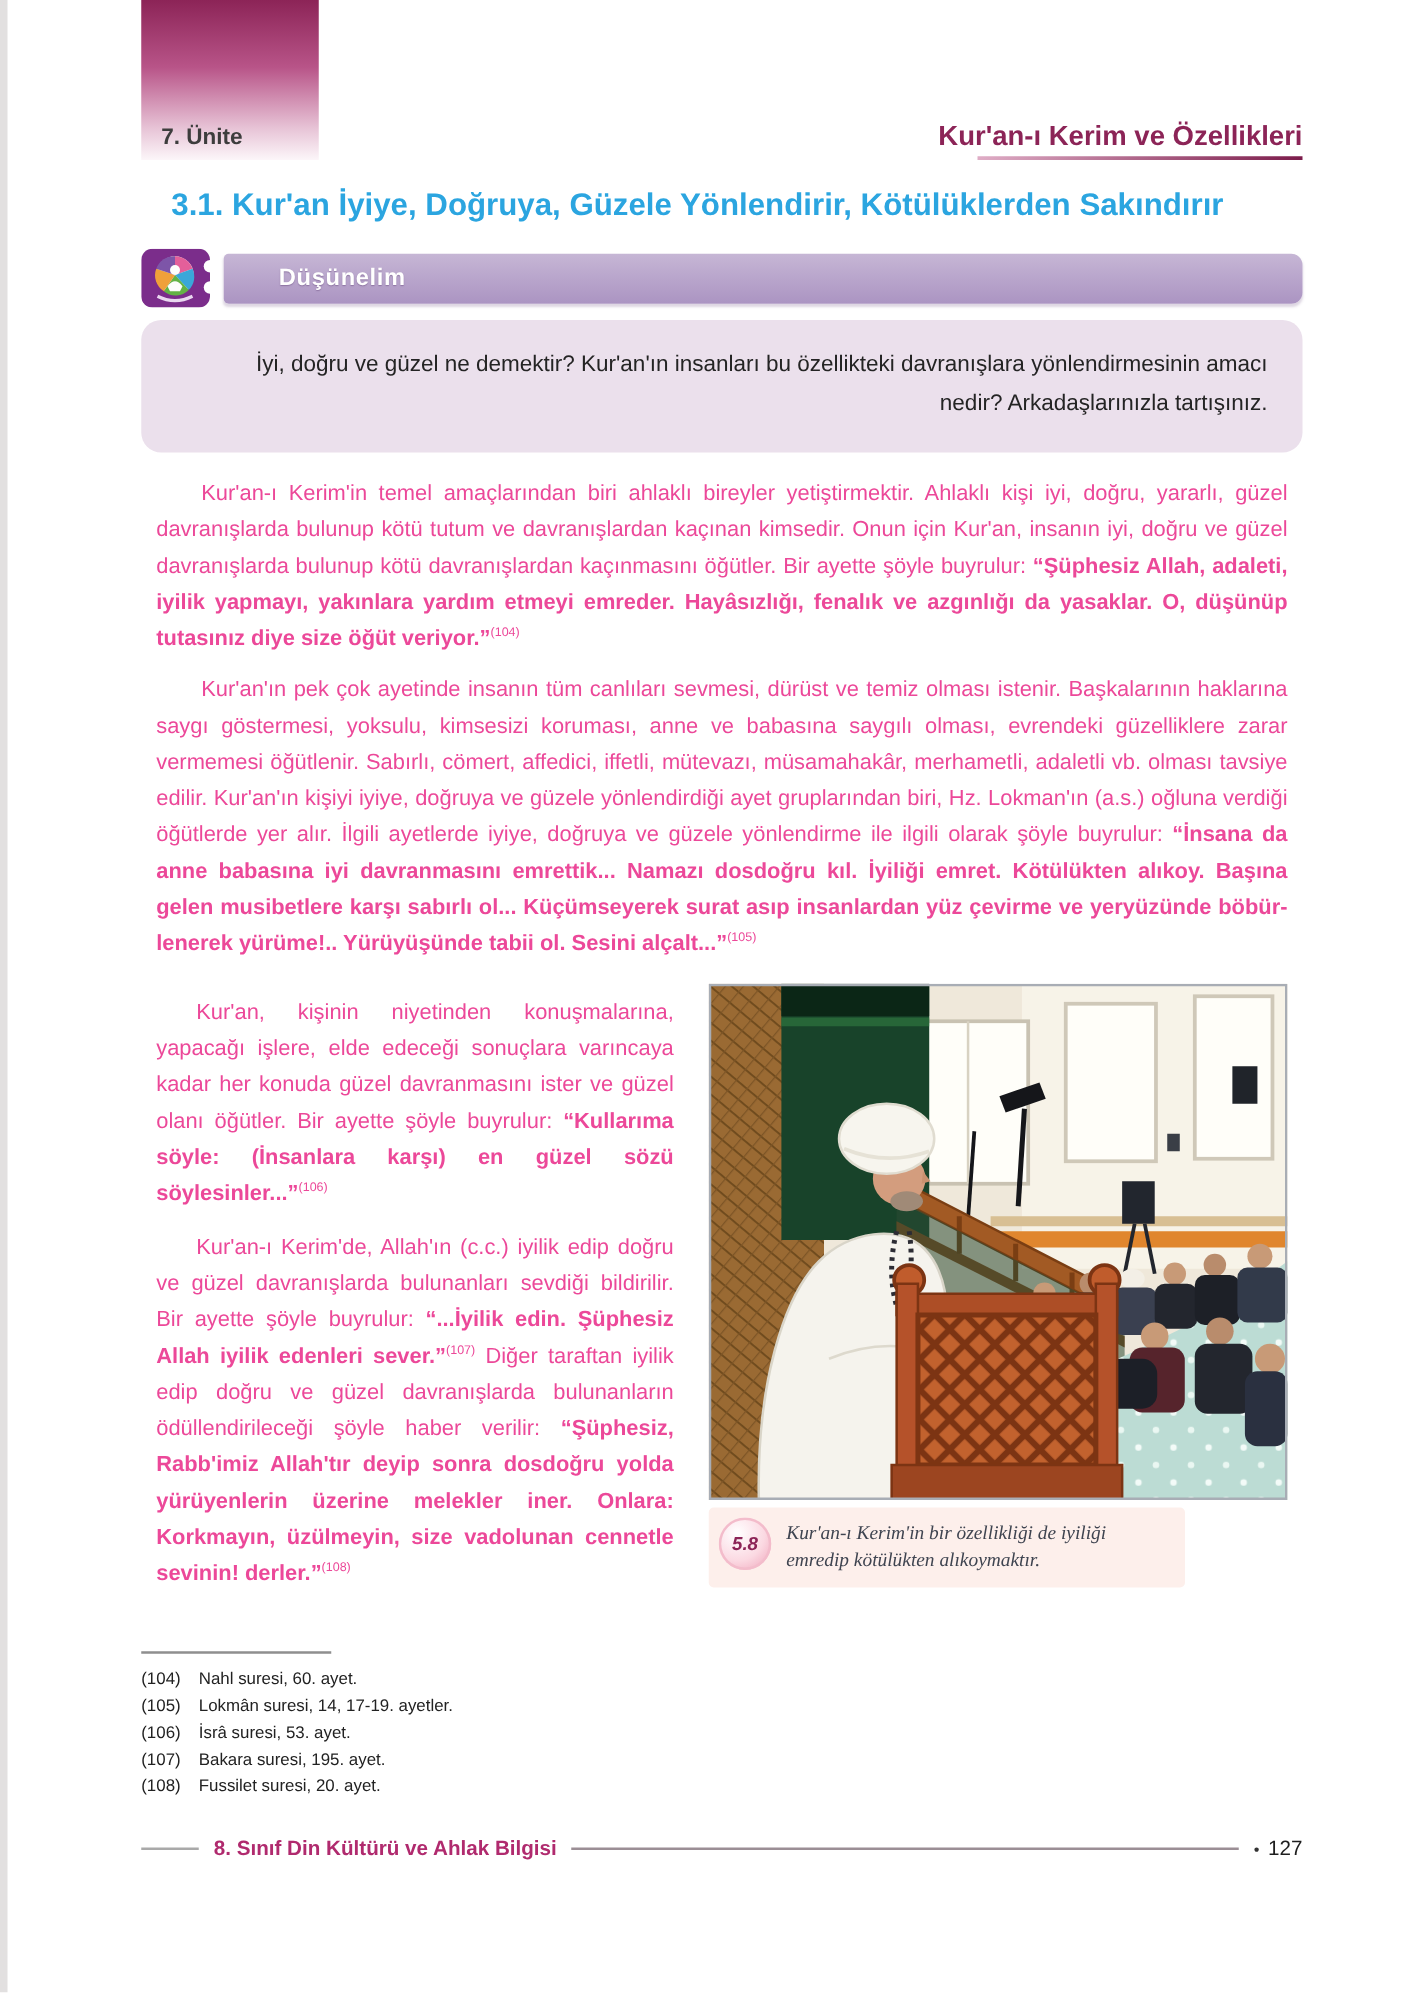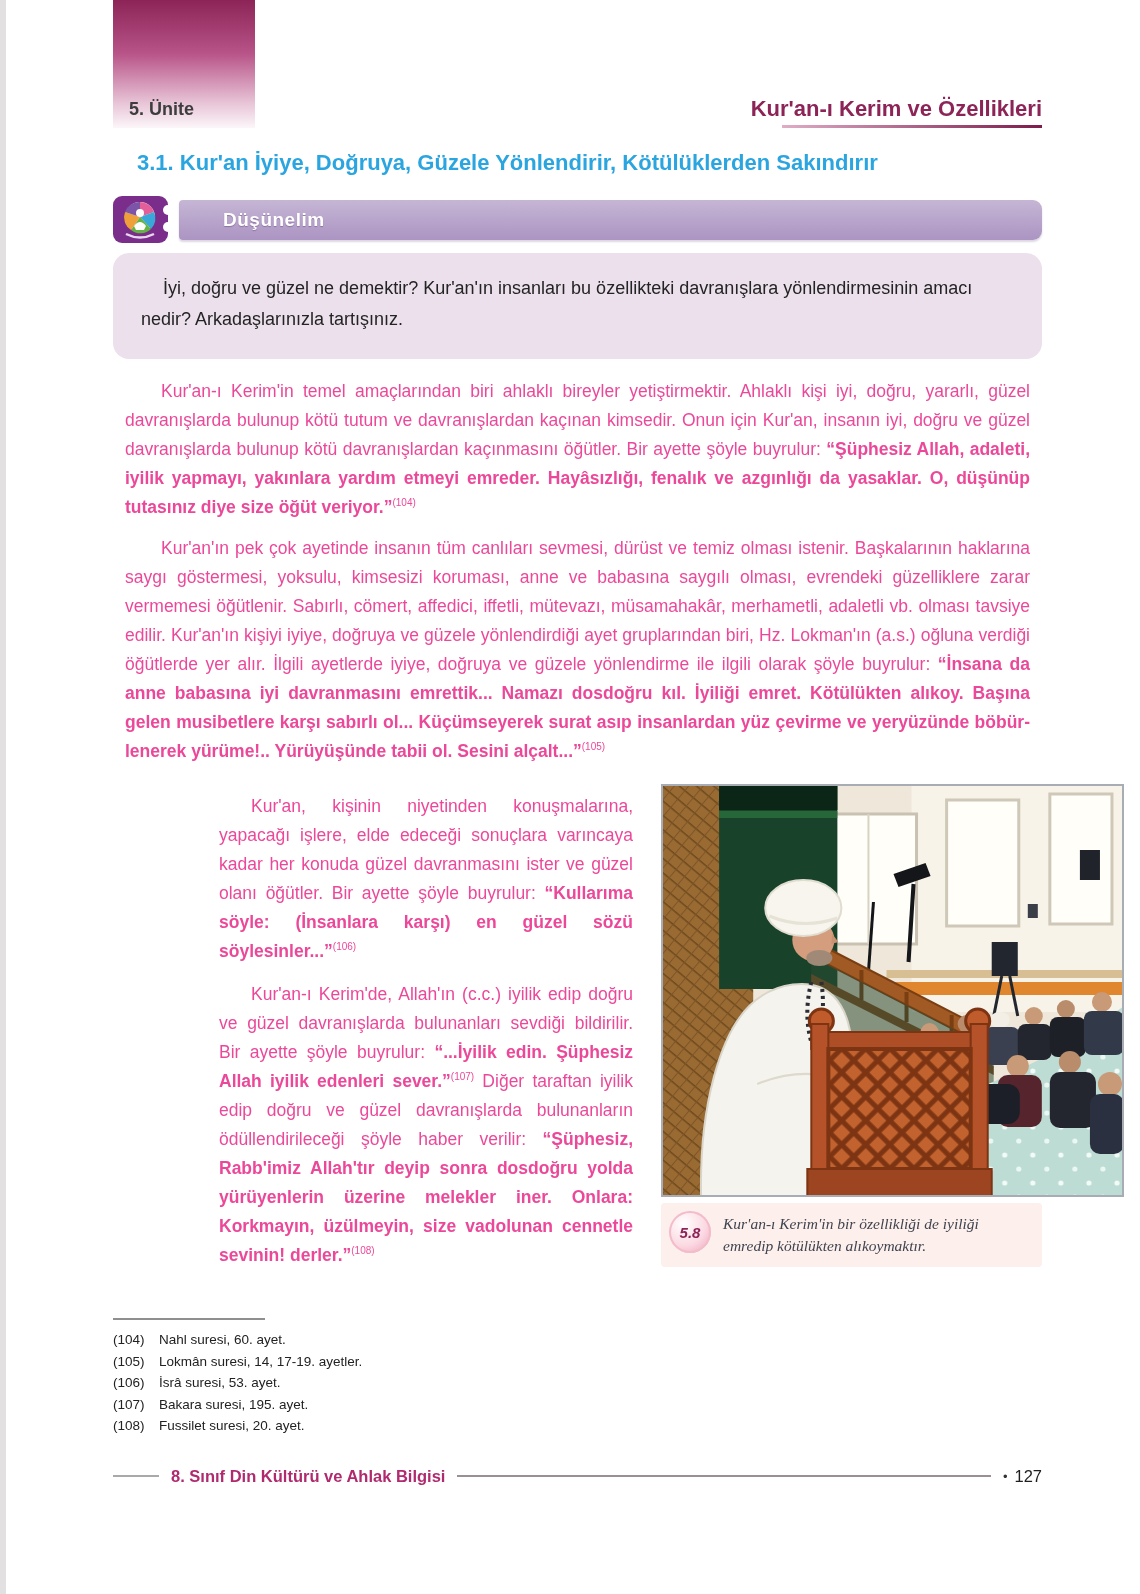--- a/index.html
+++ b/index.html
@@ -10,41 +10,41 @@
   .unit-tab{position:absolute;left:107px;top:0;width:142px;height:128px;
             background:linear-gradient(180deg,var(--maroon,#9c2a60) 0%,#b85488 42%,#e7c3d6 80%,#fcf6f9 100%);
             display:flex;align-items:flex-end;padding:0 0 8px 16px;box-sizing:border-box;}
   .unit-tab span{font-size:18px;font-weight:bold;color:#3d3d3d;}
   .header-right{position:absolute;right:104px;bottom:2px;text-align:right;}
   .hr-text{color:var(--maroon,#8c2457);font-weight:bold;font-size:22px;}
   .hr-underline{margin-top:3px;margin-left:auto;height:3px;width:260px;
                 background:linear-gradient(90deg,#dfadc6,#7c1c4b);}
   
   .content{padding:0 104px 0 107px;}
-  .section-title{margin:20px 0 0 24px;color:var(--blue,#2ba5e0);font-size:22px;font-weight:bold;}
+  .section-title{margin:20px 0 0 24px;color:var(--blue,#2ba5e0);font-size:25px;font-weight:bold;}
   
   .think-row{margin-top:20px;display:flex;align-items:center;}
   .tile{position:relative;width:57px;height:47px;flex:none;z-index:2;}
   .tile svg{display:block;}
   .bar{margin-left:9px;width:992px;height:40px;border-radius:4px 9px 9px 4px;
        background:linear-gradient(180deg,#c6b6d5 0%,#ab94c2 100%);
        display:flex;align-items:center;box-shadow:0 2px 2px rgba(120,90,140,.25);}
   .bar span{padding-left:44px;color:#ffffff;font-weight:bold;font-size:19px;letter-spacing:.5px;
             text-shadow:0 1px 1px rgba(90,60,110,.45);}
   
   .question-box{margin-top:10px;background:var(--question-bg,#ebe0ec);border-radius:16px;
-                padding:20px 28px 24px 28px;}
+                padding:20px 28px 24px 28px;text-align:right;}
   .question-box p{margin:0;font-size:18px;line-height:31px;color:#242424;text-indent:22px;}
   
   .body{margin:12px;font-size:17.5px;line-height:29px;color:#ec4899;text-align:justify;text-indent:36px;}
   .body sup{font-size:10px;line-height:0;}
   .p1{margin-top:18px;}
   .p2{margin-top:12px;}
   
-  .columns{display:flex;gap:16px;margin-top:14px;justify-content:flex-end;}
+  .columns{display:flex;gap:16px;margin-top:14px;}
   .col-text{width:438px;flex:none;}
   .col-text .body{text-indent:32px;}
   .col-text .body + .body{margin-top:14px;}
   .figure{width:381px;flex:none;margin:4px 0 0 0;}
   .photo{width:463px;height:413px;}
   .photo svg{display:block;width:463px;height:413px;}
   .caption{display:flex;align-items:flex-start;gap:12px;background:var(--caption-bg,#fdefeb);
            padding:8px 12px 10px 8px;margin-top:6px;border-radius:4px;}
   .badge{flex:none;width:42px;height:42px;border-radius:50%;
          background:radial-gradient(circle at 35% 30%,#ffffff 0%,#fbd9e2 55%,#ee9fb6 100%);
@@ -64,21 +64,21 @@
   .page-num{flex:none;display:flex;align-items:center;gap:7px;font-size:16.5px;color:#1e1e1e;}
   .page-num .dot{font-size:13px;color:#333;}
 </style>
 </head>
 <body>
 
 <div class="page">
 
   <div class="top-row">
     <div class="unit-tab">
-      <span>5. Ünite</span>
+      <span>7. Ünite</span>
     </div>
     <div class="header-right">
       <div class="hr-text">Kur'an-ı Kerim ve Özellikleri</div>
       <div class="hr-underline"></div>
     </div>
   </div>
 
   <div class="content">
 
     <h1 class="section-title">3.1. Kur'an İyiye, Doğruya, Güzele Yönlendirir, Kötülüklerden Sakındırır</h1>

